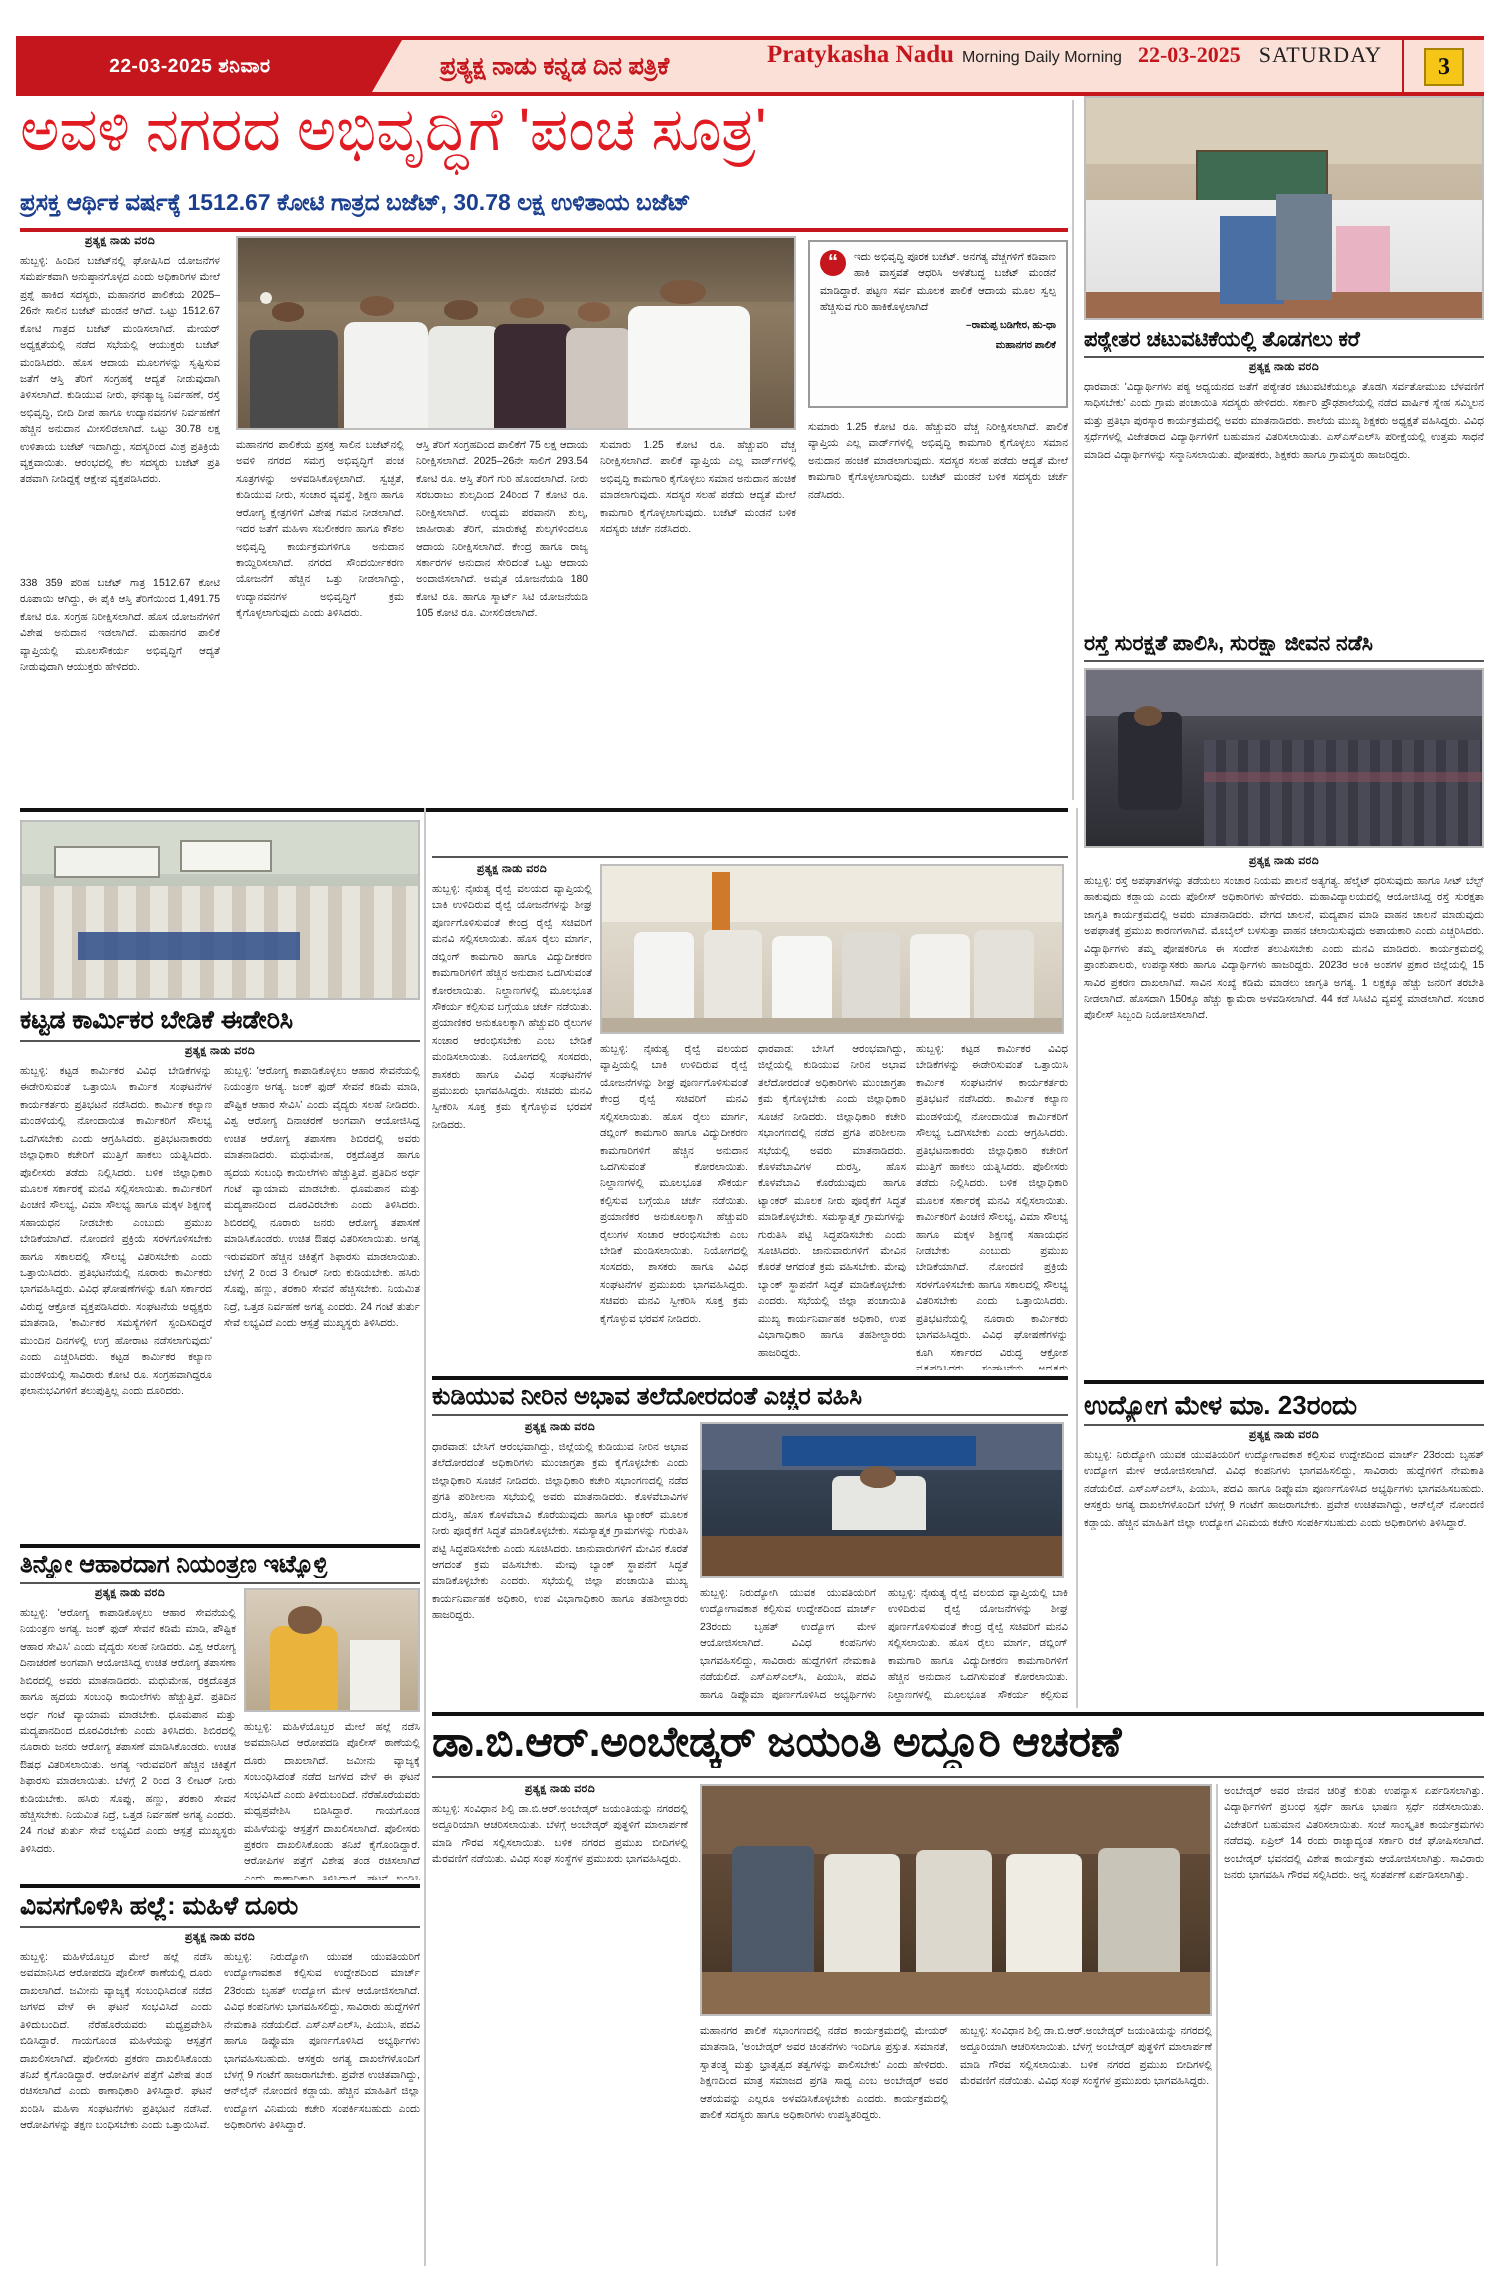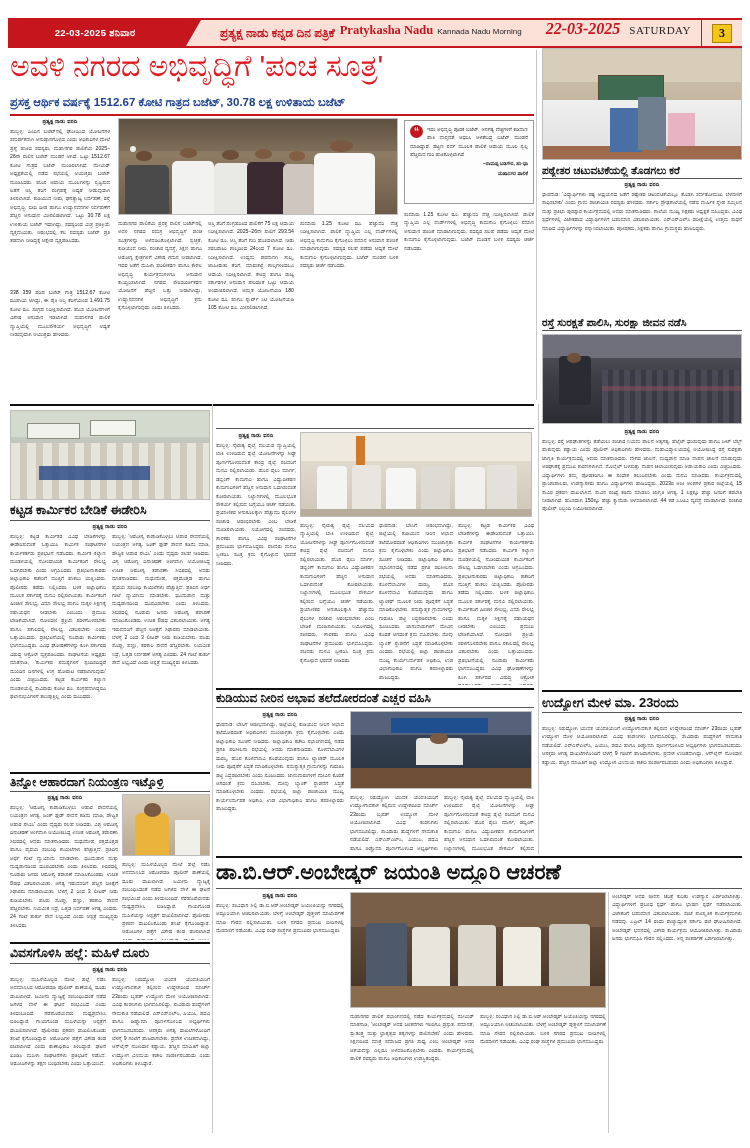--- a/index.html
+++ b/index.html
@@ -29,21 +29,21 @@
     clip-path:polygon(0 0,100% 0,0 100%);
   }
   .mh-kntitle{
     flex:0 0 auto;display:flex;align-items:center;padding-left:34px;
     font-size:12px;font-weight:bold;color:#c4161c;white-space:nowrap;
   }
   .mh-spacer{flex:1 1 auto;}
   .mh-eng{display:flex;align-items:baseline;gap:4px;padding-right:10px;}
   .mh-eng-main{font-size:12.5px;font-weight:bold;color:#c4161c;font-family:"Liberation Serif",serif;}
   .mh-eng-sub{font-size:8px;color:#222;}
-  .mh-eng-date{font-size:16px;font-weight:bold;color:#c4161c;font-family:"Liberation Serif",serif;margin-left:20px;font-style:italic;}
+  .mh-eng-date{font-size:11px;font-weight:bold;color:#c4161c;font-family:"Liberation Serif",serif;margin-left:4px;}
   .mh-eng-day{font-size:11px;color:#222;font-family:Liberation Serif, serif;margin-left:5px;letter-spacing:.5px;text-align:right;}
   .mh-pageno{
     width:40px;border-left:1.5px solid #c4161c;display:flex;align-items:center;justify-content:center;
   }
   .mh-pageno span{
     display:inline-block;background:#f5c518;color:#111;font-weight:bold;font-size:12px;
     padding:1px 6px;border:1px solid #a88400;font-family:"Liberation Serif",serif;
   }
 
   
@@ -100,21 +100,21 @@
 <div class="page">
 
   <div class="masthead">
     <div class="mh-dateflag">
       <span>22-03-2025 ಶನಿವಾರ</span>
     </div>
     <div class="mh-kntitle">ಪ್ರತ್ಯಕ್ಷ ನಾಡು ಕನ್ನಡ ದಿನ ಪತ್ರಿಕೆ</div>
     <div class="mh-spacer"></div>
     <div class="mh-eng">
       <span class="mh-eng-main">Pratykasha Nadu</span>
-      <span class="mh-eng-sub">Kannada Nadu Morning</span>
+      <span class="mh-eng-sub">Morning Daily Morning</span>
       <span class="mh-eng-date">22-03-2025</span>
       <span class="mh-eng-day">SATURDAY</span>
     </div>
     <div class="mh-pageno">
       <span>3</span>
     </div>
   </div>
 
   <div class="lead-head">ಅವಳಿ ನಗರದ ಅಭಿವೃದ್ಧಿಗೆ 'ಪಂಚ ಸೂತ್ರ'</div>
   <div class="lead-sub">ಪ್ರಸಕ್ತ ಆರ್ಥಿಕ ವರ್ಷಕ್ಕೆ 1512.67 ಕೋಟಿ ಗಾತ್ರದ ಬಜೆಟ್, 30.78 ಲಕ್ಷ ಉಳಿತಾಯ ಬಜೆಟ್</div>

